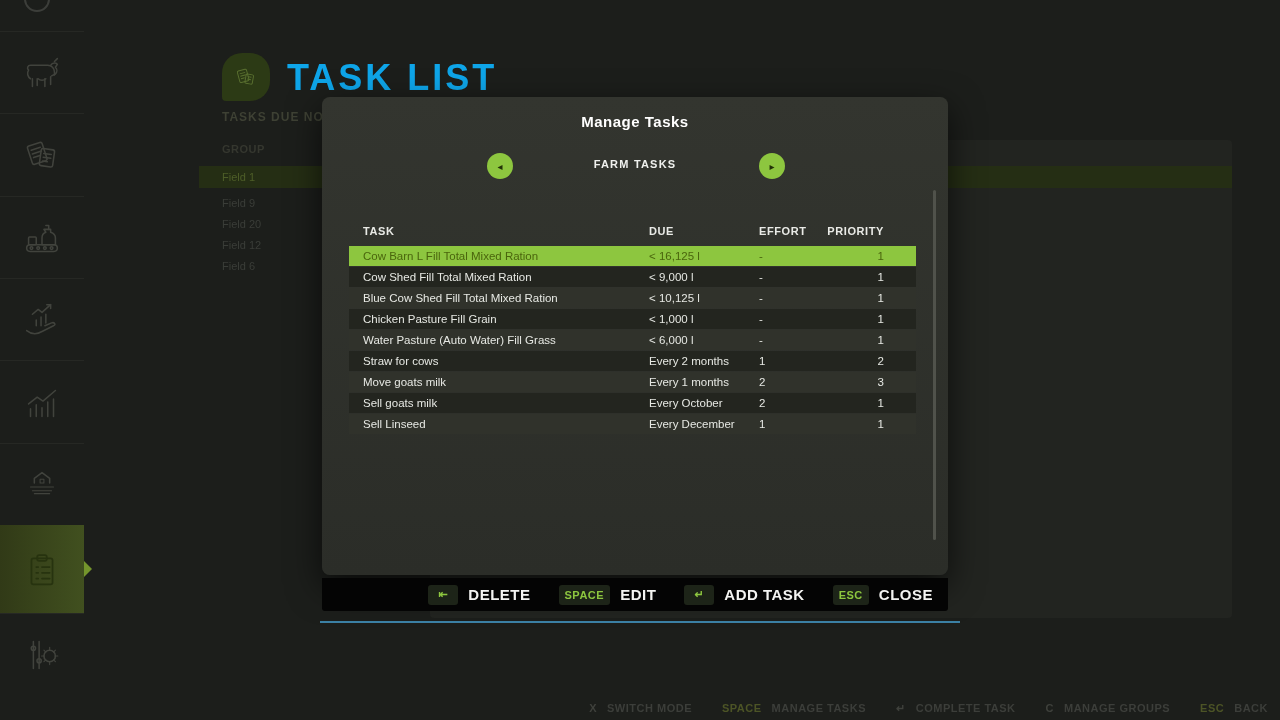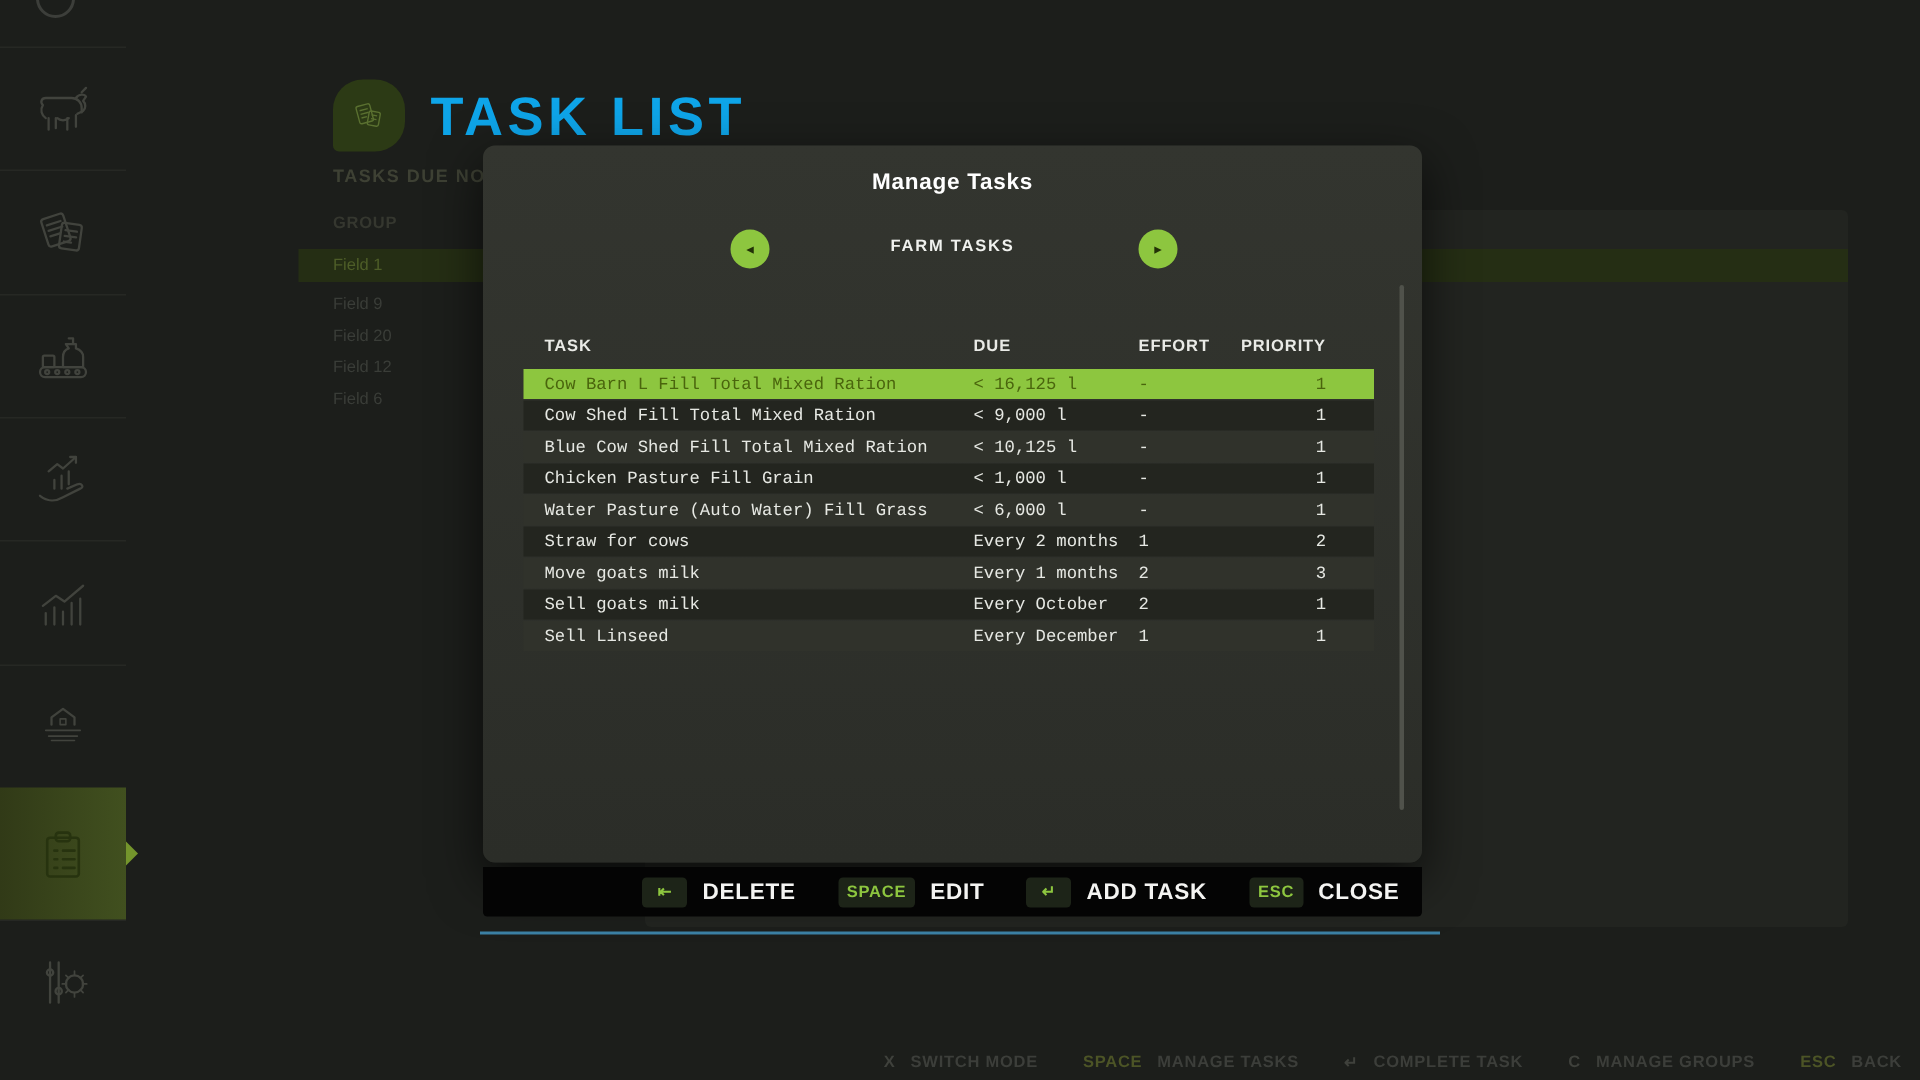--- a/index.html
+++ b/index.html
@@ -68,21 +68,21 @@
     background:#8dc63f; display:flex; align-items:center; justify-content:center;
     font-size:10px; color:#223107; cursor:pointer; }
   .circle-btn.prev { left:165px; } .circle-btn.next { left:437px; }
 
   .tbl { position:absolute; left:27px; top:87px; width:567px;margin-top:39px; }
   .tbl-grid { display:grid; grid-template-columns:300px 110px 56px 101px; align-items:center; }
   .tbl-head { height:16px; margin-bottom:7px; font-size:11px; font-weight:bold;
     color:#e9eae6; letter-spacing:.6px; }
   .tbl-head .c1 { padding-left:14px; }
   .c3 { text-align:left; } .c4 { text-align:right; padding-right:32px; }
-  .row { height:20px; margin-bottom:1px; font-size:11.5px; color:#e6e8e3; cursor:pointer;font-family:Liberation Mono, monospace; }
+  .row { height:20px; margin-bottom:1px; font-size:11.5px; color:#e6e8e3; cursor:pointer; }
   .row .c1 { padding-left:14px; white-space:nowrap; overflow:hidden; }
   .row:nth-of-type(odd) { background:#30322b; }
   .row:nth-of-type(even) { background:#23251f; }
   .row.selected { background:#8dc63f; color:#4a650d; }
   .scrollbar { position:absolute; left:611px; top:93px; width:3px; height:350px;
     background:#50524b; border-radius:2px; cursor:pointer; }
 
   
   .keybar { position:absolute; left:322px; top:578px; width:626px; height:33px;
     background:#040404; display:flex; align-items:center; justify-content:flex-end;

